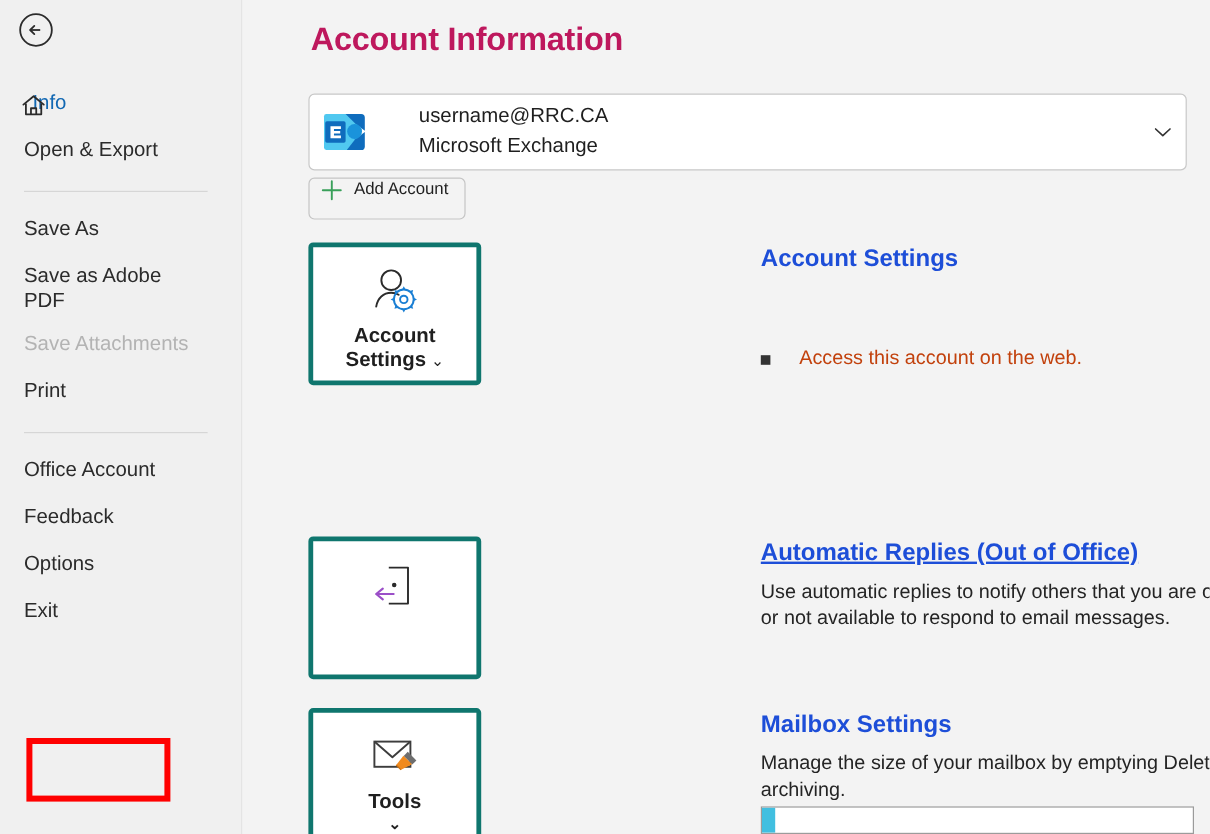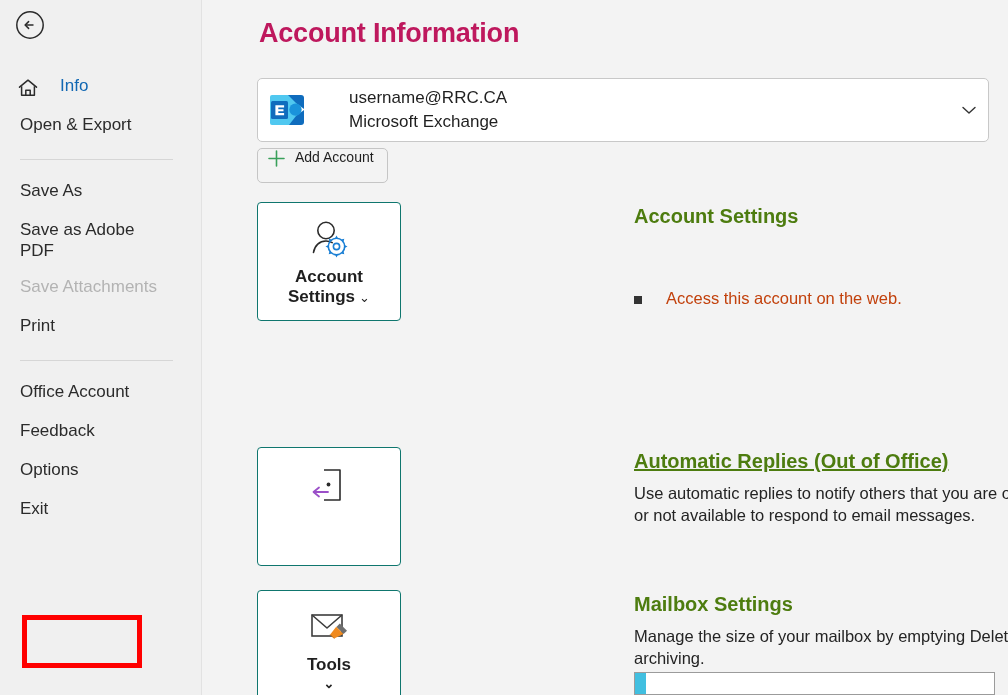--- a/index.html
+++ b/index.html
@@ -61,21 +61,21 @@
     cursor: pointer;
     line-height: 1.22;
   }
   .nav-item .home-ico {
     position: absolute;
     left: 17px;
     top: 9px;
     width: 22px;
     height: 22px;
   }
-  .nav-item.has-icon { padding-left: 60px; }
+  .nav-item.has-icon { padding-left: 27px; }
   .nav-item.selected .nav-label { color: #1268b3; }
   .nav-item.disabled .nav-label { color: #b3b3b3; cursor: default; }
   .nav-label { display: block; max-width: 150px; }
   .nav-sep {
     height: 1px;
     background: #d6d6d6;
     margin: 13px 28px 13px 20px;
   }
 
   
@@ -168,21 +168,21 @@
     height: 19px;
     margin-right: 9px;
     flex: 0 0 19px;
   }
 
   
   .cmd-btn {
     position: absolute;
     width: 144px;
     background: #ffffff;
-    border: 1px solid #0f766e;
+    border: 4px solid #0f766e;
     border-radius: 4px;
     box-sizing: border-box;
     display: flex;
     flex-direction: column;
     align-items: center;
     justify-content: flex-start;
     cursor: pointer;
   }
   .cmd-btn .cmd-ico {
     margin-top: 14px;
@@ -206,21 +206,21 @@
   .cmd-chev-block {
     font-size: 13px;
     color: #1f1f1f;
     margin-top: 1px;
   }
 
   .sec-head {
     position: absolute;
     font-size: 20px;
     font-weight: bold;
-    color: #4d7c0f;
+    color: #1d4ed8;
   }
   .sec-body {
     position: absolute;
     font-size: 16.5px;
     color: #242424;
     line-height: 1.33;
   }
   .bullet-row {
     position: absolute;
     display: flex;

